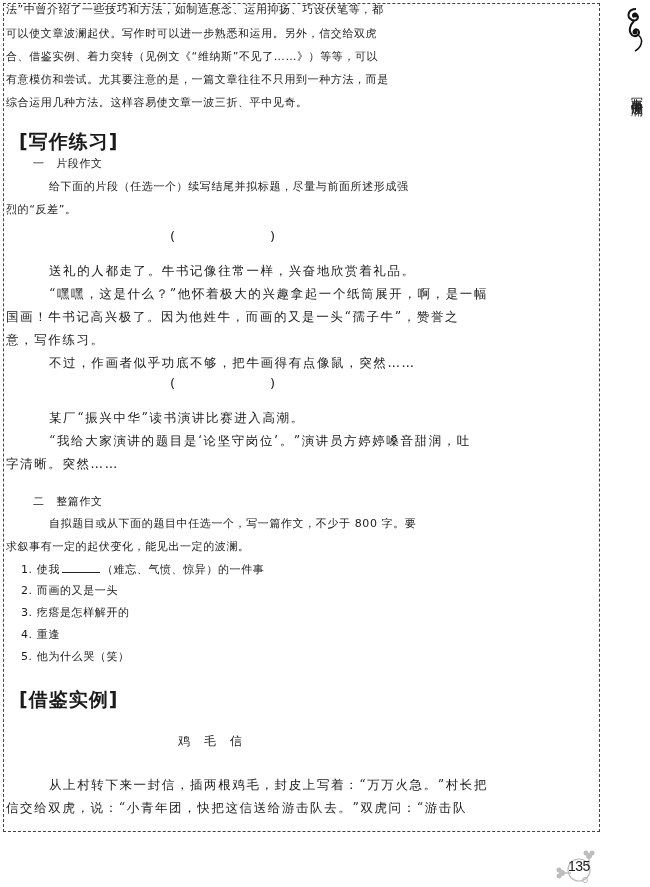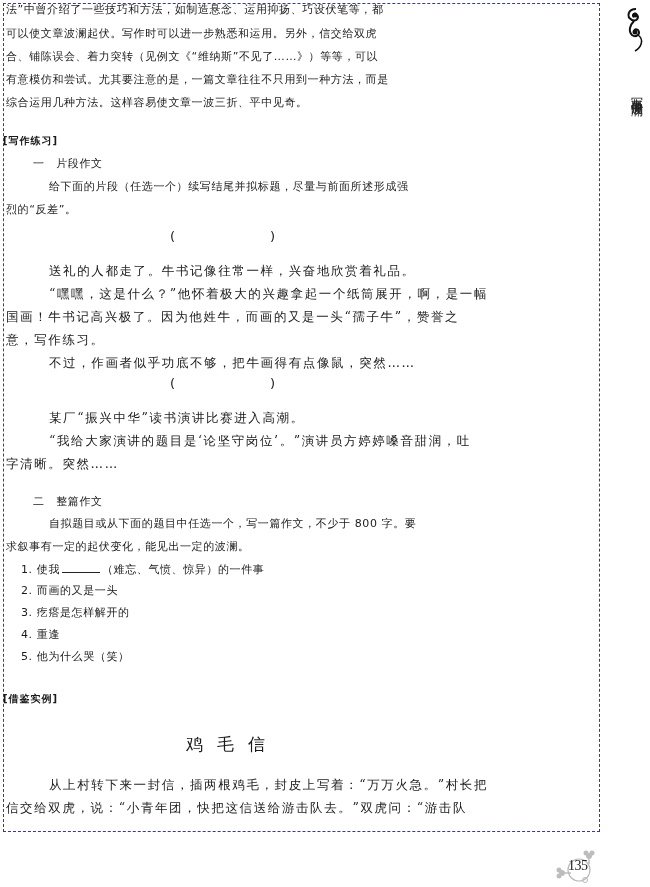--- a/index.html
+++ b/index.html
@@ -11,42 +11,42 @@
     position: absolute; left: 3px; top: 3px; width: 597px; height: 829px;
     border-top: 1.5px dashed #3a3a8a; border-right: 1.5px dashed #3a3a8a;
     border-bottom: 1.5px dashed #3a3a8a; border-left: 1.5px dashed #3a3a8a;
     box-sizing: border-box;
   }
   .content { position: absolute; left: 6px; top: 0; width: 432px; }
   .line { position: absolute; left: 0; white-space: nowrap; font-size: 11px; line-height: 22px; letter-spacing: 0.6px; }
   .indent { left: 27px; margin-left: 16px; }
   .indent2 { left: 15px; }
   .serif { font-family: "DejaVu Serif", serif; font-size: 12.5px; letter-spacing: 1.6px; }
-  .section-head { font-size: 10px; font-weight: bold; letter-spacing: 1px; }
+  .section-head { font-size: 19px; font-weight: bold; letter-spacing: 1px; margin-left: 16px; }
   .center-paren { position: absolute; font-size: 13px; }
-  .title { position: absolute; left: 180px; font-size: 17px; letter-spacing: 14px; text-align: right; }
+  .title { position: absolute; left: 172px; font-size: 12px; letter-spacing: 14px; text-align: right; }
   .blank { display: inline-block; width: 38px; border-bottom: 1px solid #222; height: 14px; vertical-align: baseline; margin: 0 2px; }
   .side-label {
     position: absolute; left: 628px; top: 88px; width: 16px; font-size: 12px; line-height: 14px;
     writing-mode: vertical-rl; letter-spacing: 1px; color: #222;
   }
   .ornament { position: absolute; left: 622px; top: 5px; width: 26px; height: 48px; }
   .page-num-wrap { position: absolute; left: 555px; top: 850px; width: 50px; height: 35px; }
-  .page-num { position: absolute; left: 13px; top: 8px; font-size: 14px; color: #222; font-family: Liberation Serif, serif; letter-spacing: -0.5px; }
+  .page-num { position: absolute; left: 13px; top: 8px; font-size: 14px; color: #222; font-family: Liberation Sans, sans-serif; letter-spacing: -0.5px; }
 </style>
 </head>
 <body>
 
 <div class="frame"></div>
 
 <div class="content">
 
   <div class="line" style="top:-1px">法”中曾介绍了一些技巧和方法，如制造悬念、运用抑扬、巧设伏笔等，都</div>
   <div class="line" style="top:23px">可以使文章波澜起伏。写作时可以进一步熟悉和运用。另外，信交给双虎</div>
-  <div class="line" style="top:46px">合、铺陈误会、着力突转（见例文《“维纳斯”不见了……》）等等，可以</div>
+  <div class="line" style="top:46px">合、借鉴实例、着力突转（见例文《“维纳斯”不见了……》）等等，可以</div>
   <div class="line" style="top:69px">有意模仿和尝试。尤其要注意的是，一篇文章往往不只用到一种方法，而是</div>
   <div class="line" style="top:92px">综合运用几种方法。这样容易使文章一波三折、平中见奇。</div>
 
   <div class="line section-head" style="top:130px; left:-3px">[写作练习]</div>
   <div class="line" style="top:153px; left:27px">一　片段作文</div>
   <div class="line indent" style="top:176px">给下面的片段（任选一个）续写结尾并拟标题，尽量与前面所述形成强</div>
   <div class="line" style="top:199px">烈的“反差”。</div>
 
   <div class="center-paren" style="left:164px; top:229px">(</div>
   <div class="center-paren" style="left:264px; top:229px">)</div>

